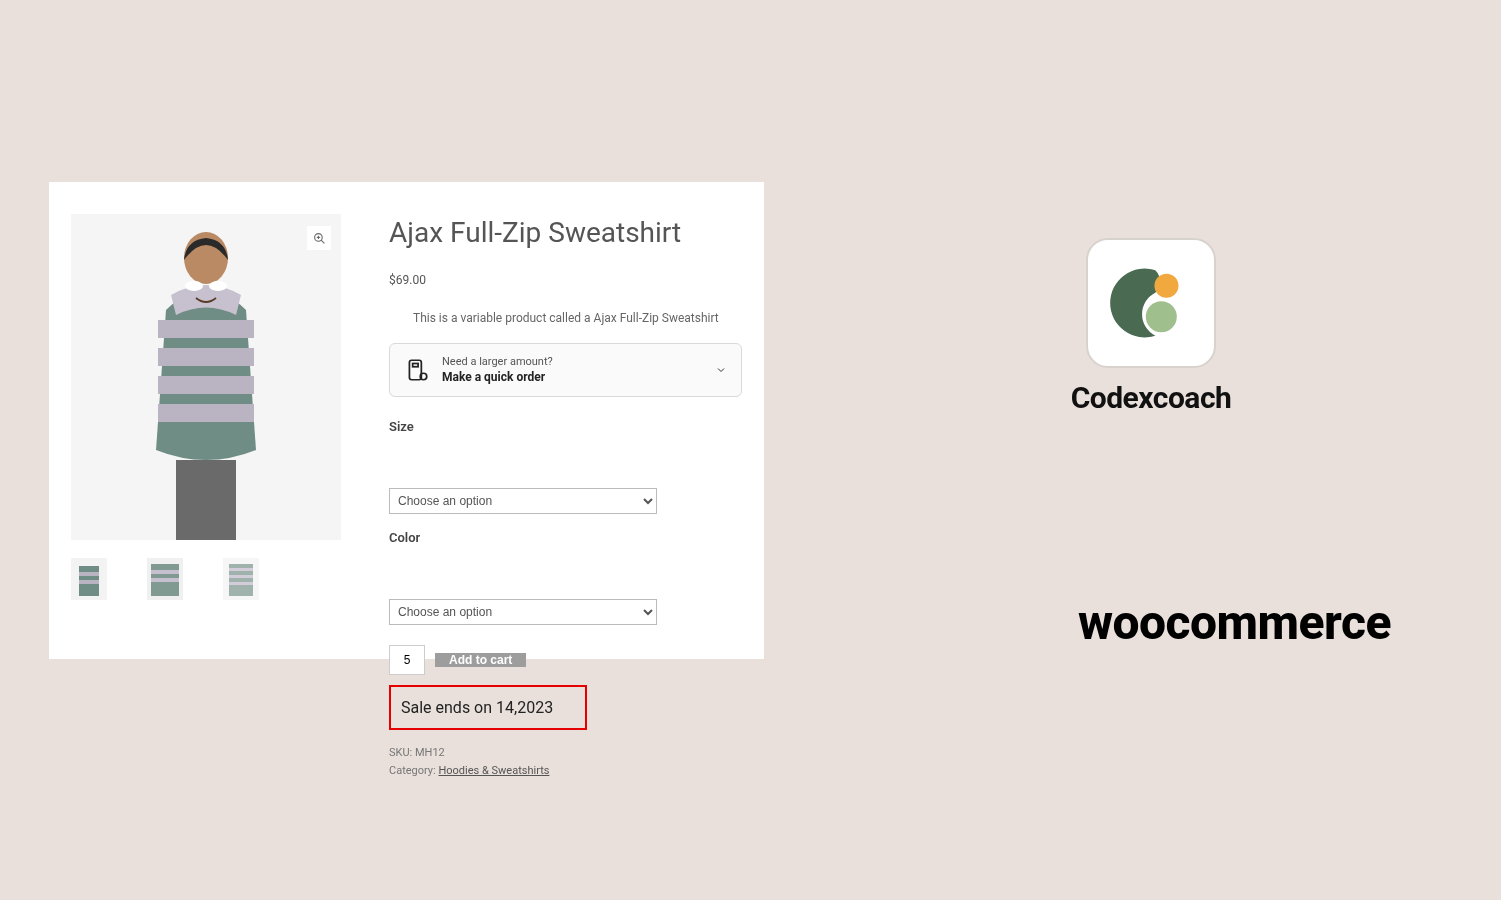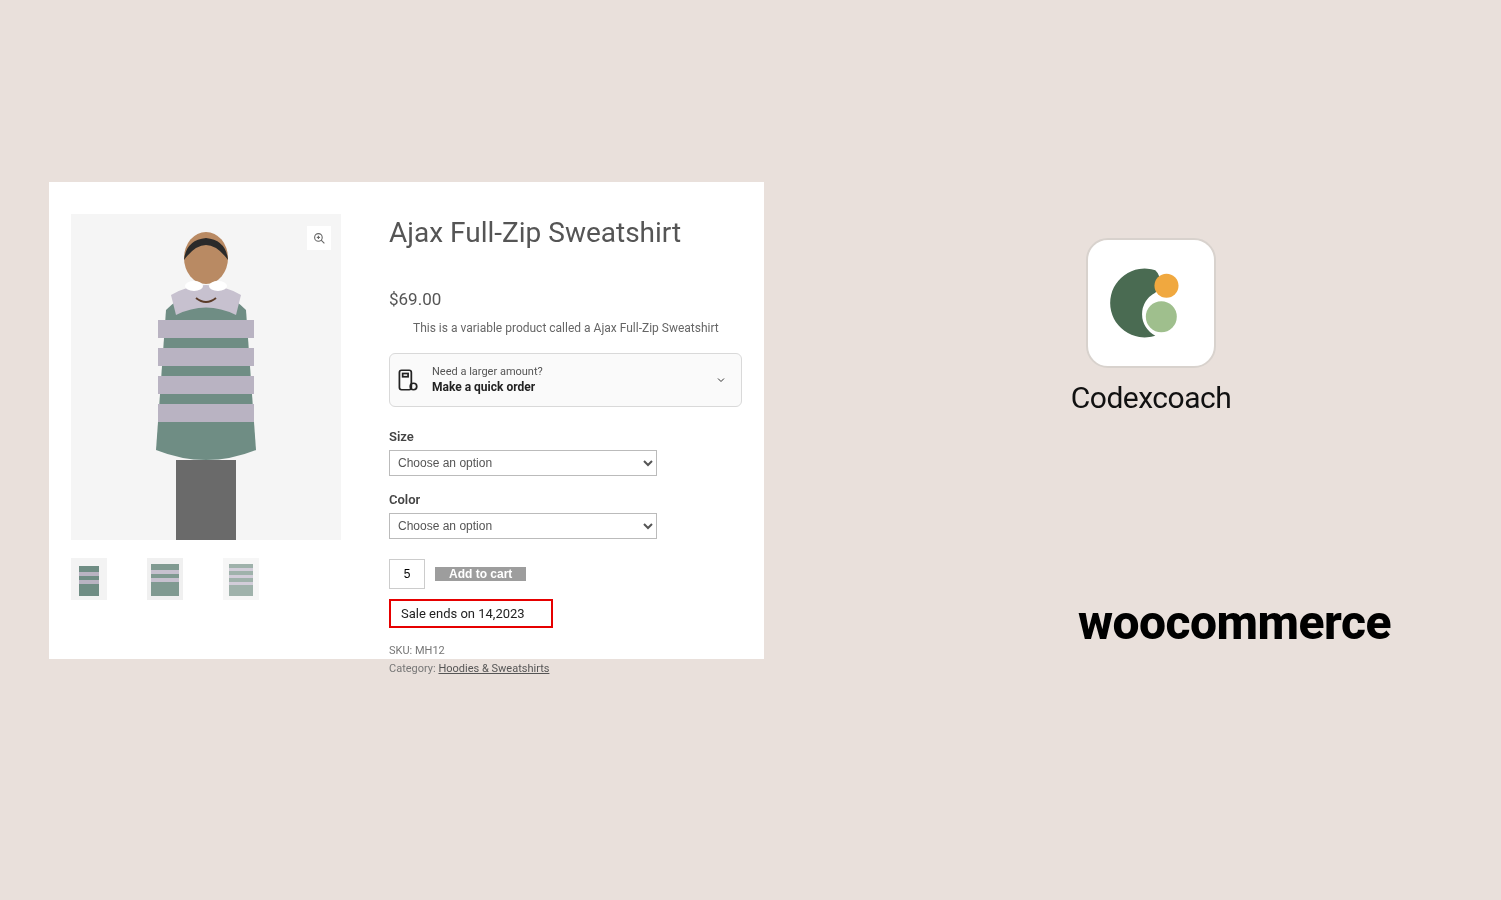--- a/index.html
+++ b/index.html
@@ -26,21 +26,21 @@
     margin: 0 auto 12px;
     background: #fff;
     border: 2px solid #d8d2cd;
     border-radius: 22px;
     display: flex;
     align-items: center;
     justify-content: center;
   }
   .brand-name {
     font-size: 30px;
-    font-weight: 400;
+    font-weight: 700;
     color: #111;
     margin-bottom: 54px;
     letter-spacing: -0.5px;
   }
   .hero-title {
     font-size: 48px;
     font-weight: 800;
     line-height: 1.28;
     color: #000;
     text-align: right;
@@ -86,67 +86,67 @@
     background: #eee;
     display:flex; align-items:flex-end; justify-content:center;
     overflow: hidden;
   }
 
   .details { flex: 1; padding-top: 2px; }
   .prod-title {
     font-size: 28px;
     font-weight: 400;
     color: #555;
-    margin-bottom: 40px;
-  }
-  .price { font-size: 17px; color: #555; margin-bottom: 12px; }
+    margin-bottom: 24px;
+  }
+  .price { font-size: 12px; color: #555; margin-bottom: 24px; }
   .desc  { font-size: 12px; color: #666; margin-bottom: 18px; margin-left: 24px; }
 
   .quick-order {
     border: 1px solid #d9d9d9;
     border-radius: 6px;
-    padding: 10px 4px;
+    padding: 10px 14px;
     display: flex; align-items: center; gap: 12px;
     margin-bottom: 22px;
     background:#fafafa;
     position:relative;
   }
   .qo-text { font-size: 11px; color:#555; line-height:1.4; }
   .qo-text strong { font-size:12px; color:#222;text-align:center; }
   .qo-chevron { position:absolute; right:14px; top:50%; transform:translateY(-50%); }
 
   .opt-label { font-size: 13px; font-weight:600; color:#444; margin-bottom:6px; display:block; }
   .opt-select {
     width: 268px; height: 26px;
     font-size: 12px; color:#555;
     border:1px solid #bbb; background:#fff;
-    padding: 0 4px; margin-bottom: 16px;
+    padding: 0 4px; margin-bottom: 16px; margin-top: 48px;
   }
 
   .cart-row { display:flex; align-items:center; gap:10px; margin-top: 4px; margin-bottom:10px;}
   .qty-input {
     width: 36px; height: 30px;
     border:1px solid #ccc; text-align:center;
     font-size:12px; background:#fff;
   }
   .add-cart {
     height: 14px; padding: 0 14px;
     background:#9d9d9d; color:#fff;
     border:none; font-size:12px; font-weight:600;
     cursor:pointer;
   }
 
   .sale-box {
     border: 2px solid #e60000;
-    padding: 5px 10px;
+    padding: 11px 10px;
     display:inline-block;
-    font-size: 13px;
+    font-size: 16px;
     color:#222;
     margin-bottom: 14px;
-    width:164px;
+    width:198px;
   }
 
   .meta { font-size: 11px; color:#777; line-height:1.6; }
   .meta a { color:#555; text-decoration: underline; }
 
   
   .person { width: 160px; }
 </style>
 </head>
 <body>

